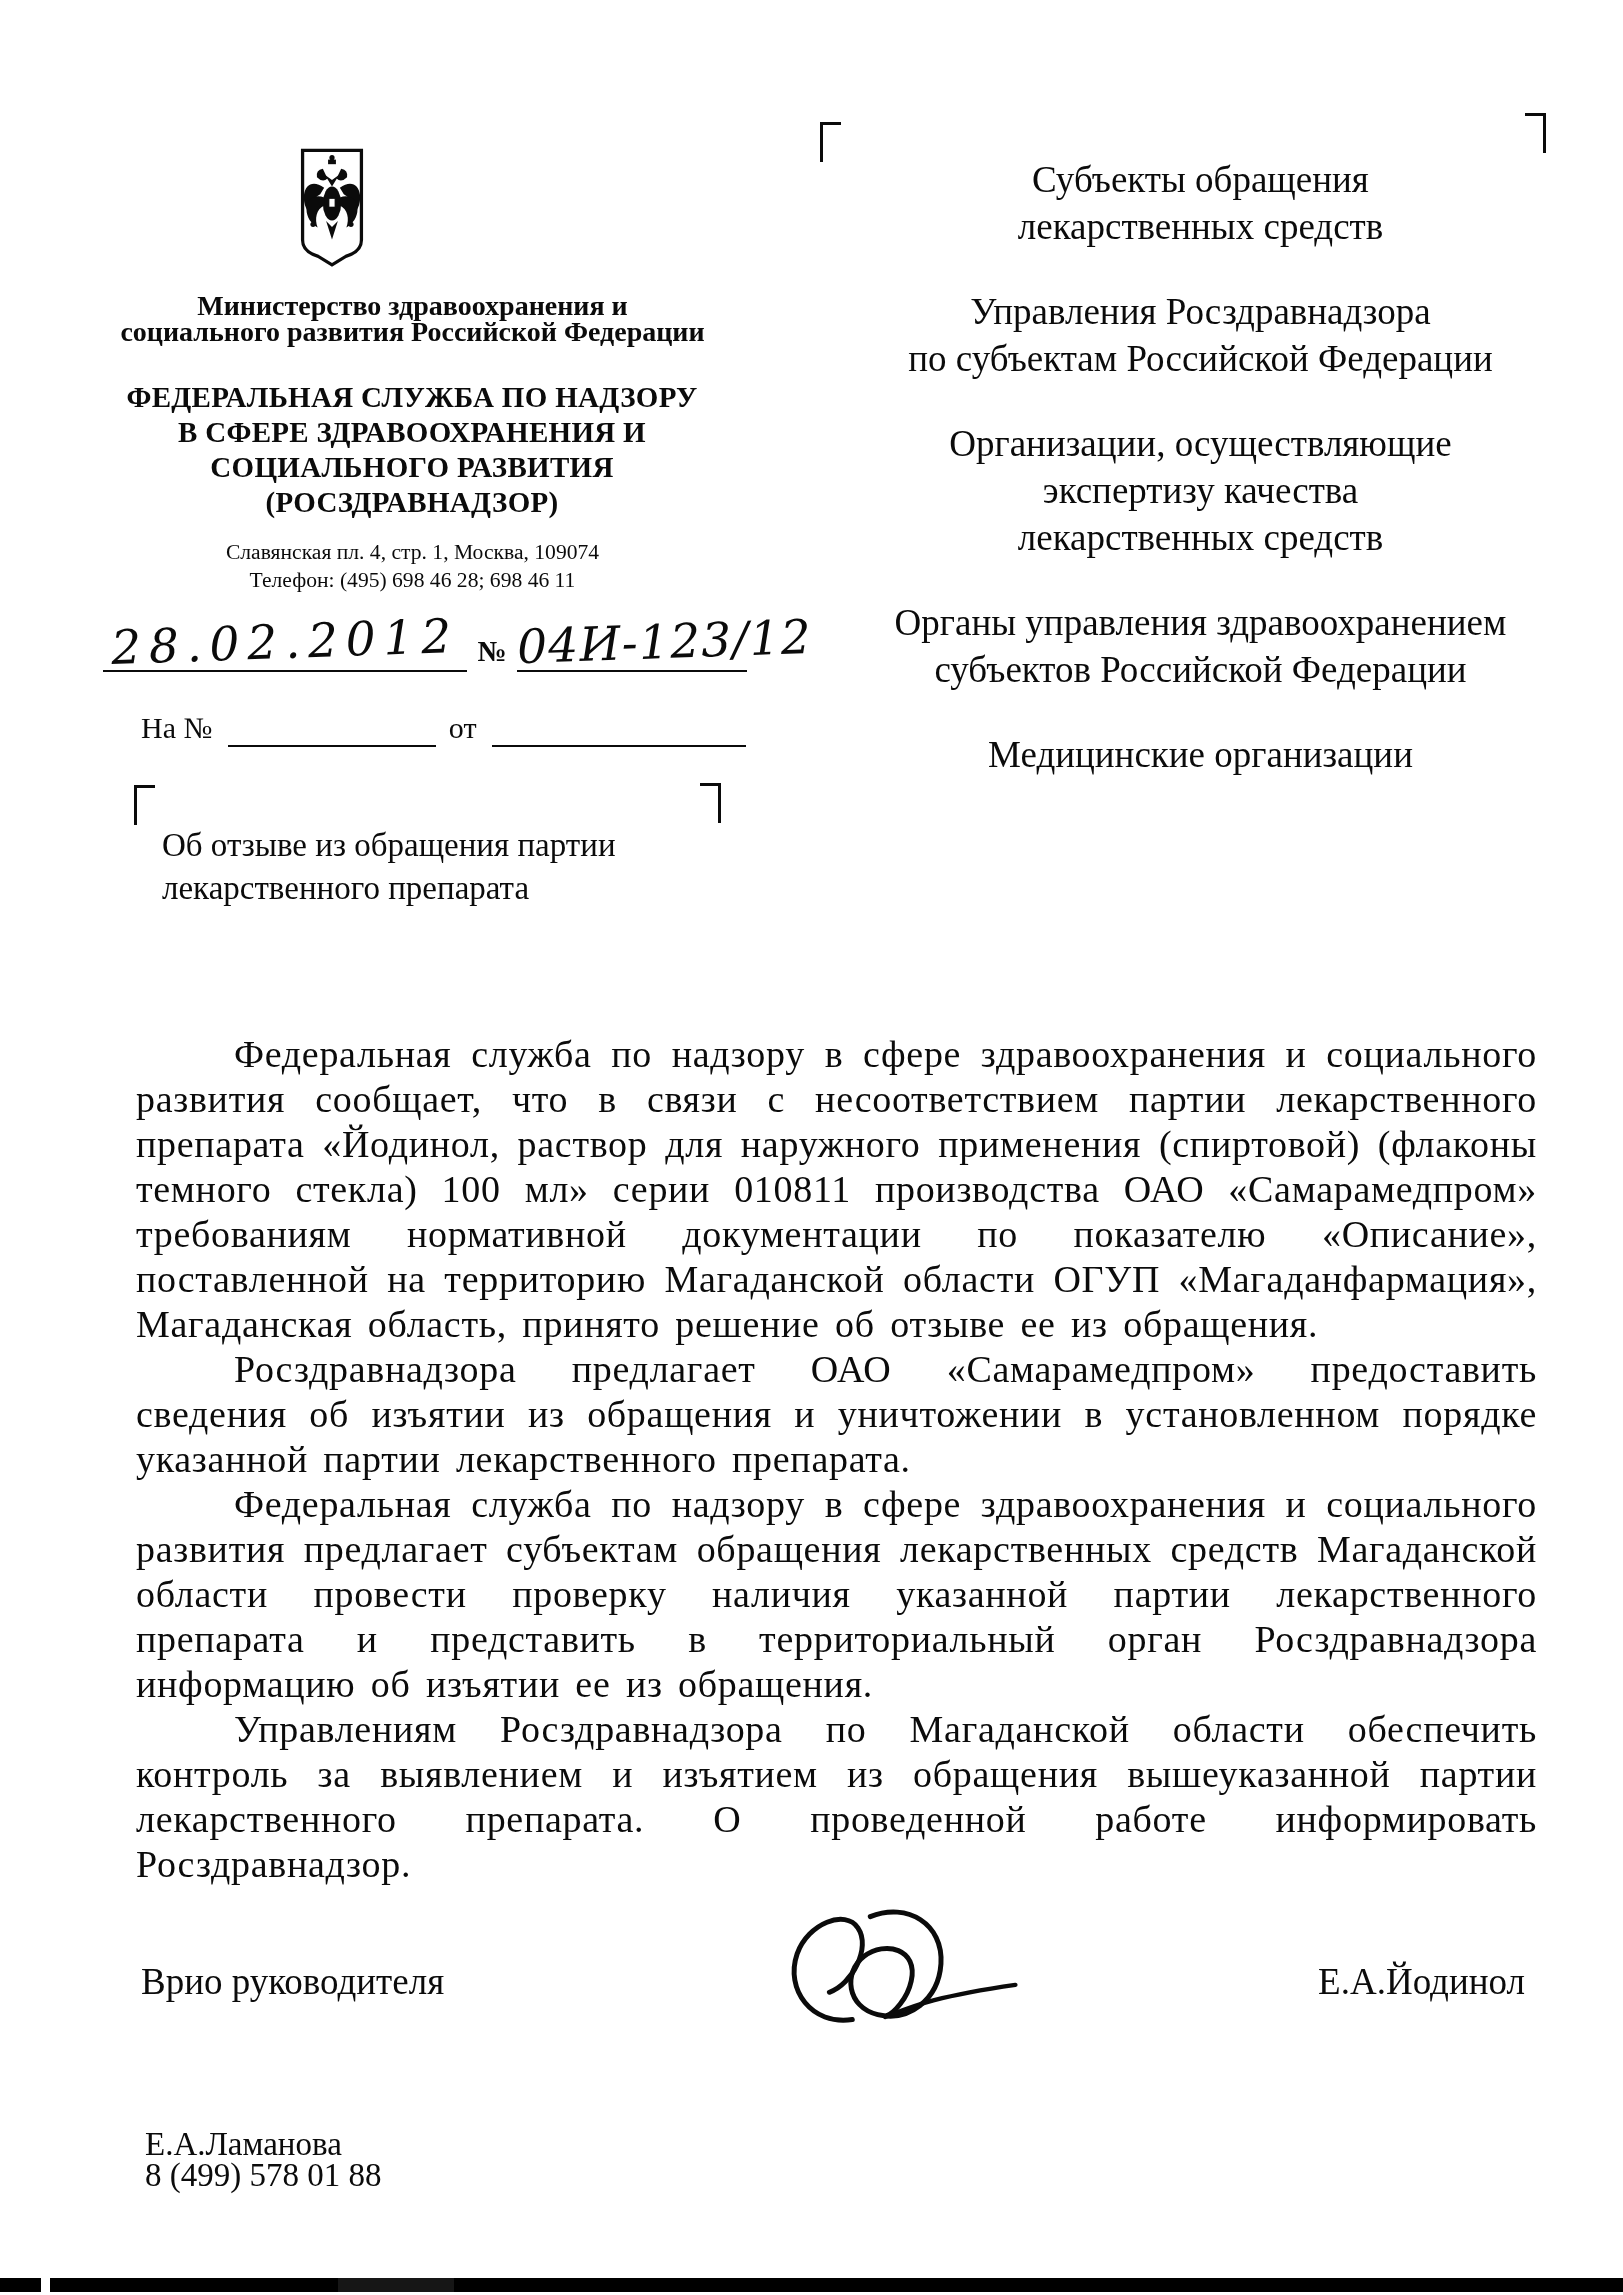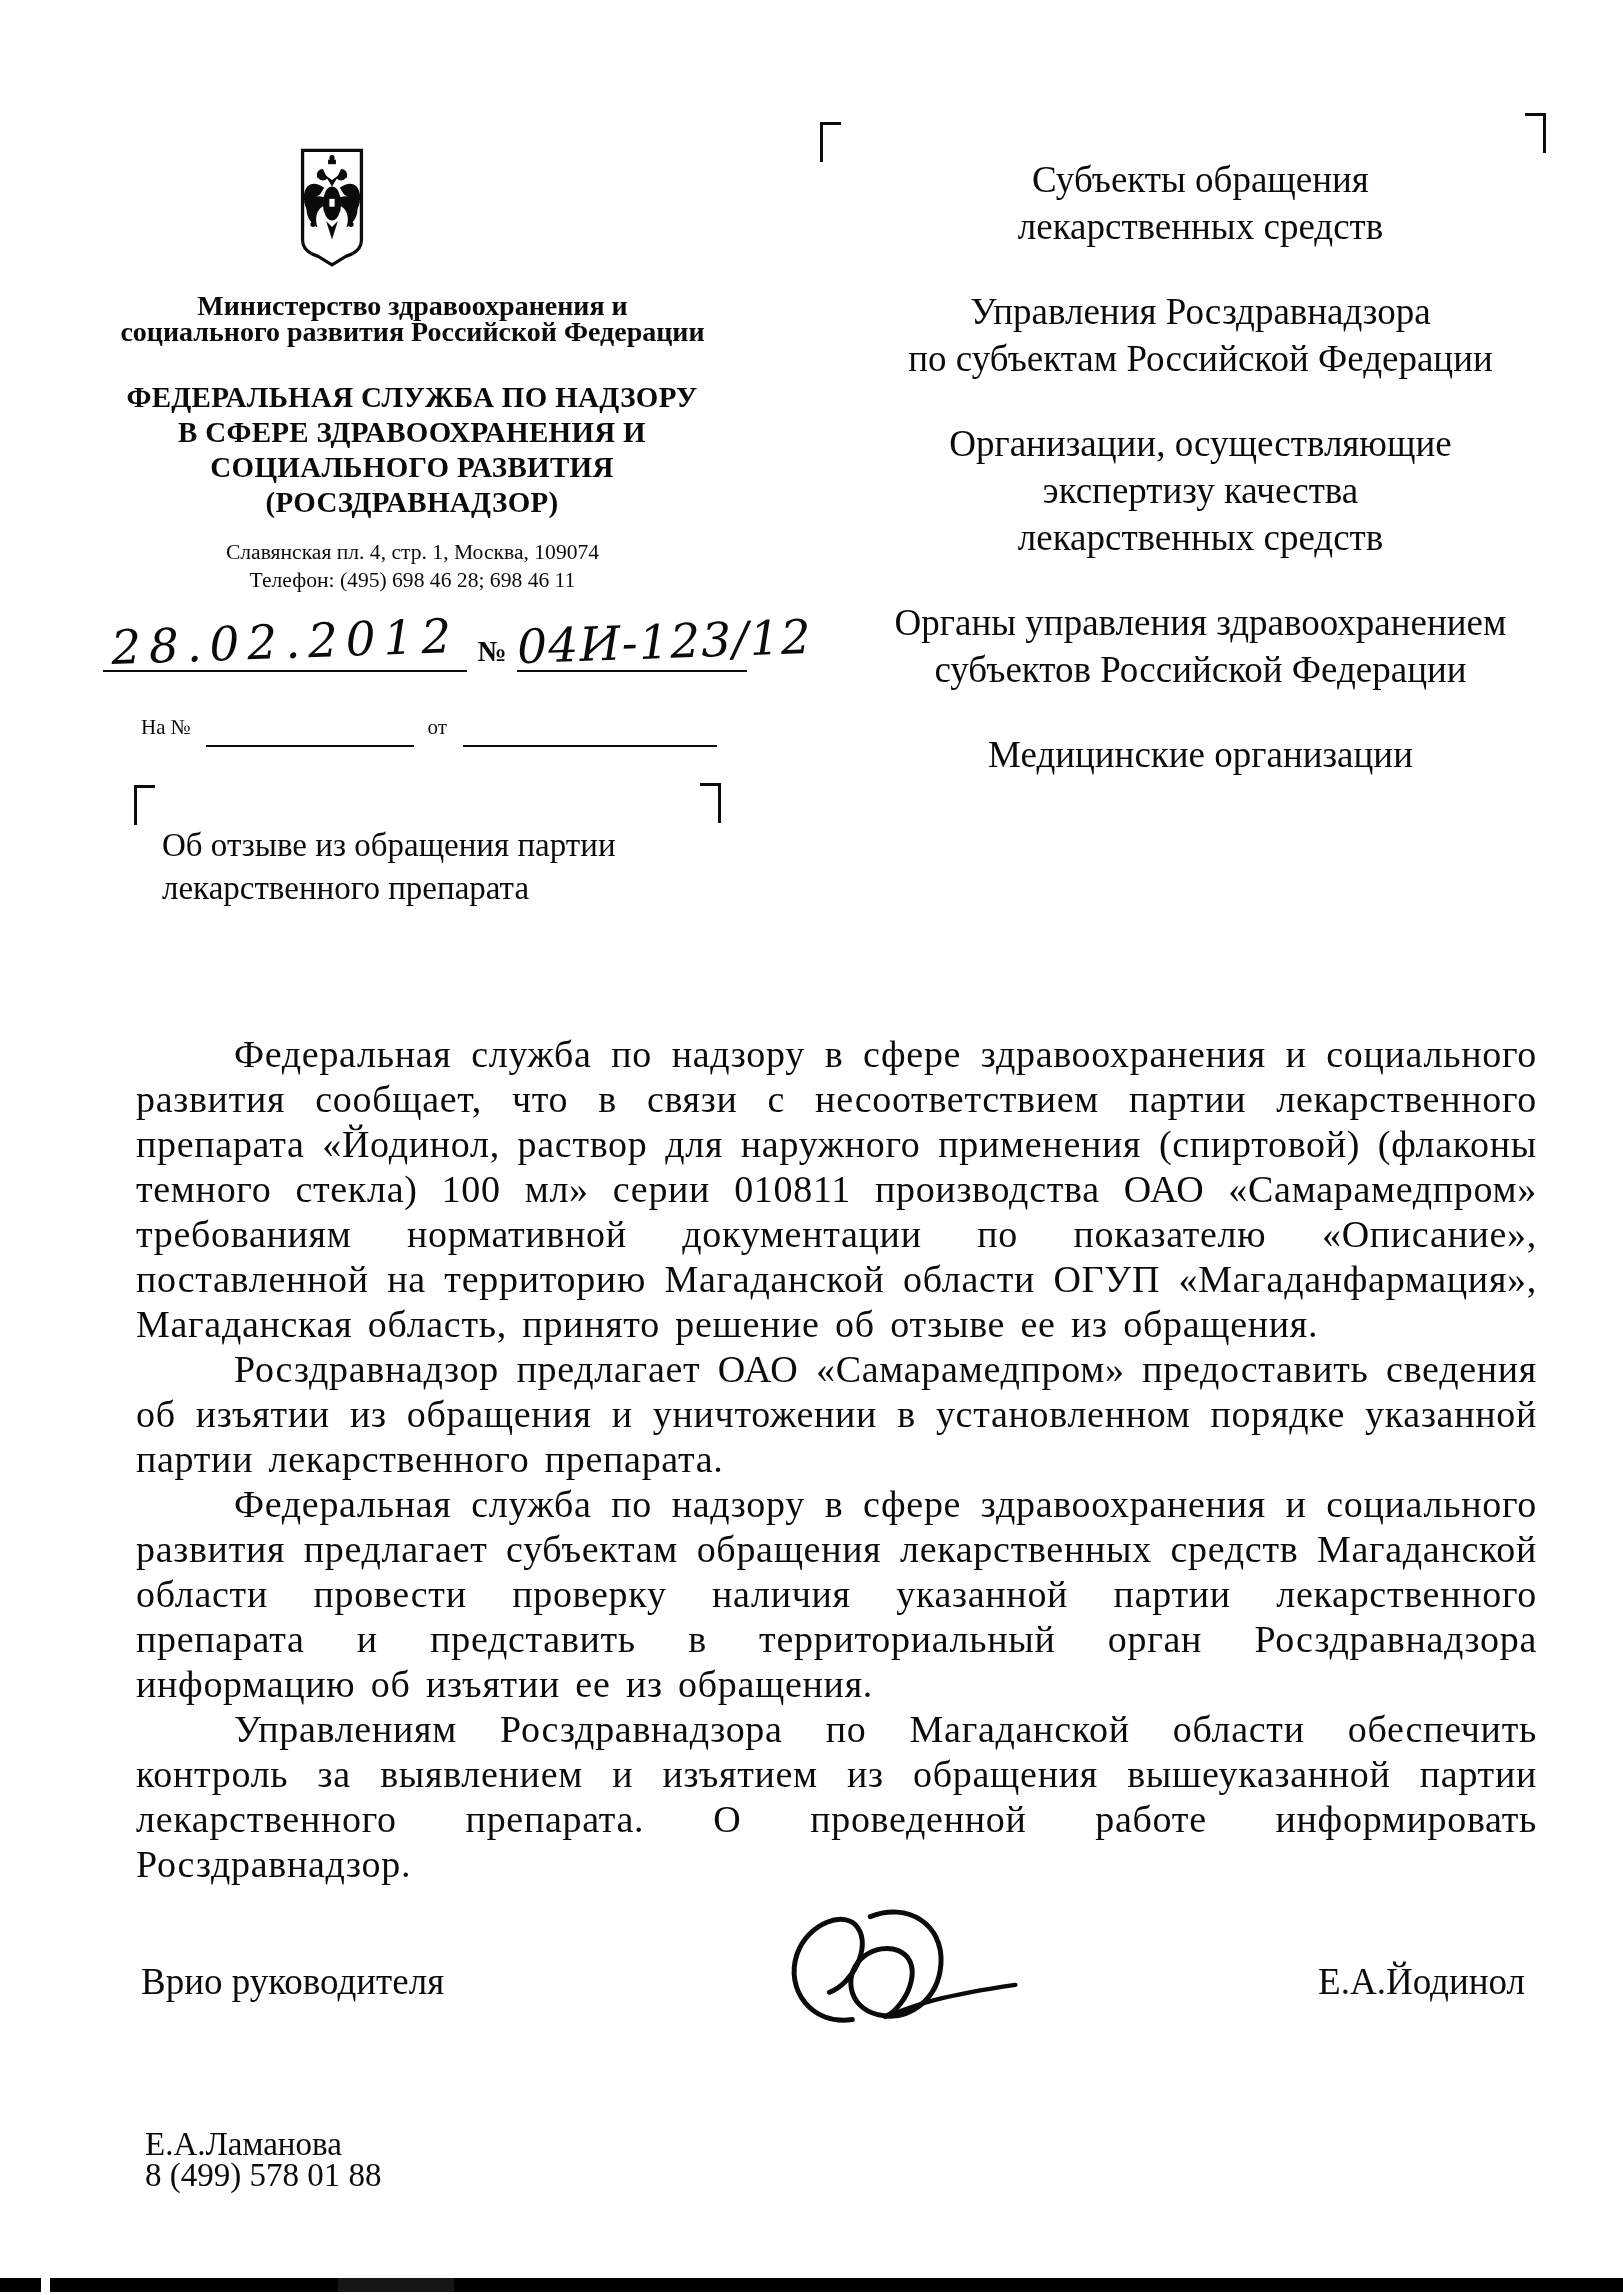--- a/index.html
+++ b/index.html
@@ -34,21 +34,21 @@
     font-style:italic;font-family:"DejaVu Serif",serif;
     font-size:47px;display:inline-block;transform:rotate(-2deg);
   }
   .date-field{width:364px;border-bottom:2.6px solid #0b0b0b;text-align:center;padding-bottom:1.3px;}
   .date-field .hand{letter-spacing:7.9px;}
   .no-sign{font-size:29px;font-weight:bold;padding:0 10.5px 3.9px 10.5px;}
   .num-field{width:230px;border-bottom:2.6px solid #0b0b0b;text-align:center;padding-bottom:1.3px;}
   .num-field .hand{letter-spacing:1.3px;white-space:nowrap;}
   .na-row{
     position:absolute;left:141px;top:711px;width:655px;
-    display:flex;align-items:center;font-size:21px;
+    display:flex;align-items:center;font-size:30px;
   }
   .na-label,.ot-label{padding-bottom:2.6px;}
   .blank1{width:208px;border-bottom:2.6px solid #0b0b0b;height:34px;margin:0 13px 0 15.7px;}
   .blank2{width:254px;border-bottom:2.6px solid #0b0b0b;height:34px;margin-left:15.7px;}
   
   .mark{position:absolute;width:18.3px;height:37px;}
   .mark.l{border-left:3.3px solid #0b0b0b;border-top:3.3px solid #0b0b0b;}
   .mark.r{border-right:3.3px solid #0b0b0b;border-top:3.3px solid #0b0b0b;}
   .m1l{left:820px;top:122px;}
   .m1r{left:1525px;top:113px;}
@@ -155,21 +155,21 @@
     <div class="recipient">Организации, осуществляющие
 экспертизу качества
 лекарственных средств</div>
     <div class="recipient">Органы управления здравоохранением
 субъектов Российской Федерации</div>
     <div class="recipient">Медицинские организации</div>
   </div>
 
   <div class="body-text">
     <p>Федеральная служба по надзору в сфере здравоохранения и социального развития сообщает, что в связи с несоответствием партии лекарственного препарата «Йодинол, раствор для наружного применения (спиртовой) (флаконы темного стекла) 100 мл» серии 010811 производства ОАО «Самарамедпром» требованиям нормативной документации по показателю «Описание», поставленной на территорию Магаданской области ОГУП «Магаданфармация», Магаданская область, принято решение об отзыве ее из обращения.</p>
-    <p>Росздравнадзор предлагает ОАО «Самарамедпром» предоставить сведения об изъятии из обращения и уничтожении в установленном порядке указанной партии лекарственного препарата.</p>
+    <p>Росздравнадзора предлагает ОАО «Самарамедпром» предоставить сведения об изъятии из обращения и уничтожении в установленном порядке указанной партии лекарственного препарата.</p>
     <p>Федеральная служба по надзору в сфере здравоохранения и социального развития предлагает субъектам обращения лекарственных средств Магаданской области провести проверку наличия указанной партии лекарственного препарата и представить в территориальный орган Росздравнадзора информацию об изъятии ее из обращения.</p>
     <p>Управлениям Росздравнадзора по Магаданской области обеспечить контроль за выявлением и изъятием из обращения вышеуказанной партии лекарственного препарата. О проведенной работе информировать Росздравнадзор.</p>
   </div>
 
   <div class="sign-title">Врио руководителя</div>
   <div class="sig-wrap">
     <svg width="308" height="124" viewBox="0 0 480 200" xmlns="http://www.w3.org/2000/svg" fill="none" stroke="#0b0b0b" stroke-linecap="round">
       <path stroke-width="8" d="M205 188 C140 198 96 140 116 82 C134 32 194 10 214 40 C236 72 204 132 168 144"></path>
       <path stroke-width="8" d="M234 22 C294 -2 352 34 348 98 C344 156 296 192 246 180 C196 168 190 112 224 86 C258 60 312 74 300 126 C294 154 272 178 260 182"></path>
       <path stroke-width="7" d="M258 184 C300 168 330 152 468 132"></path>

